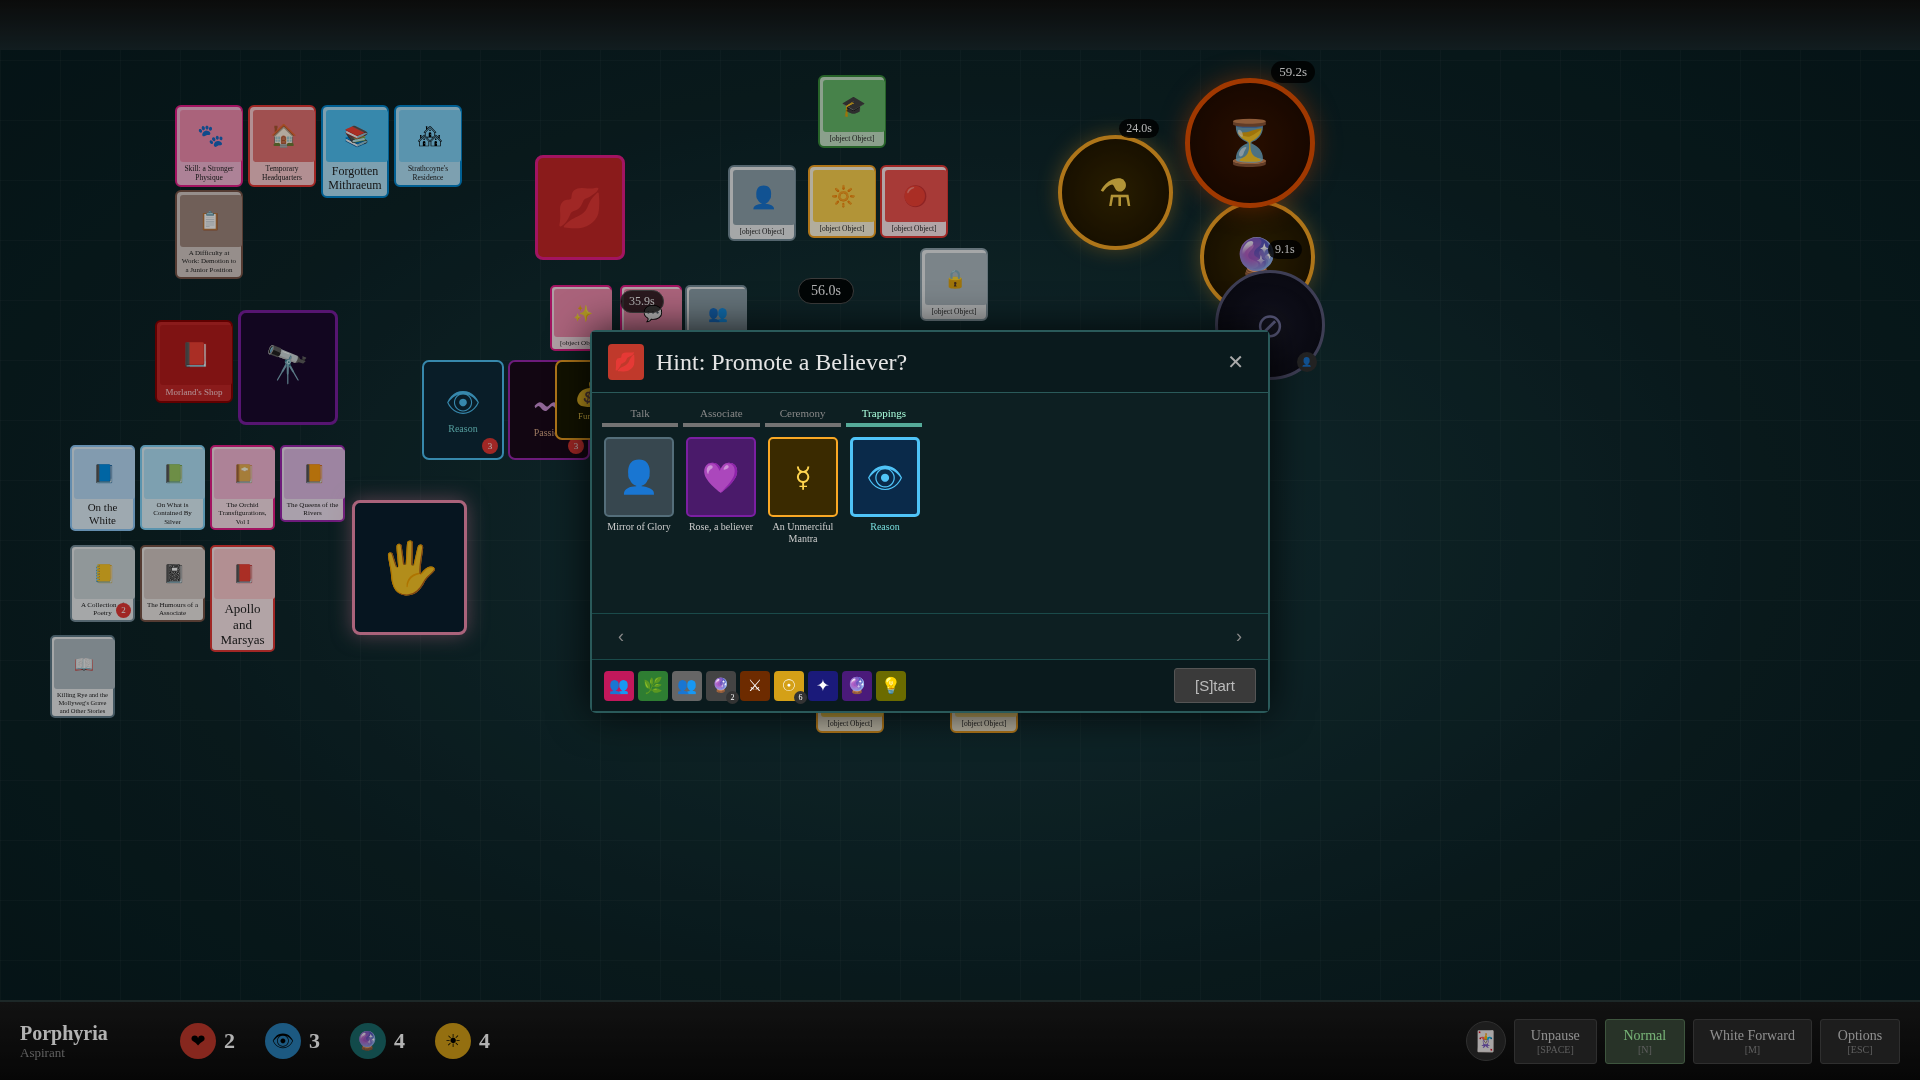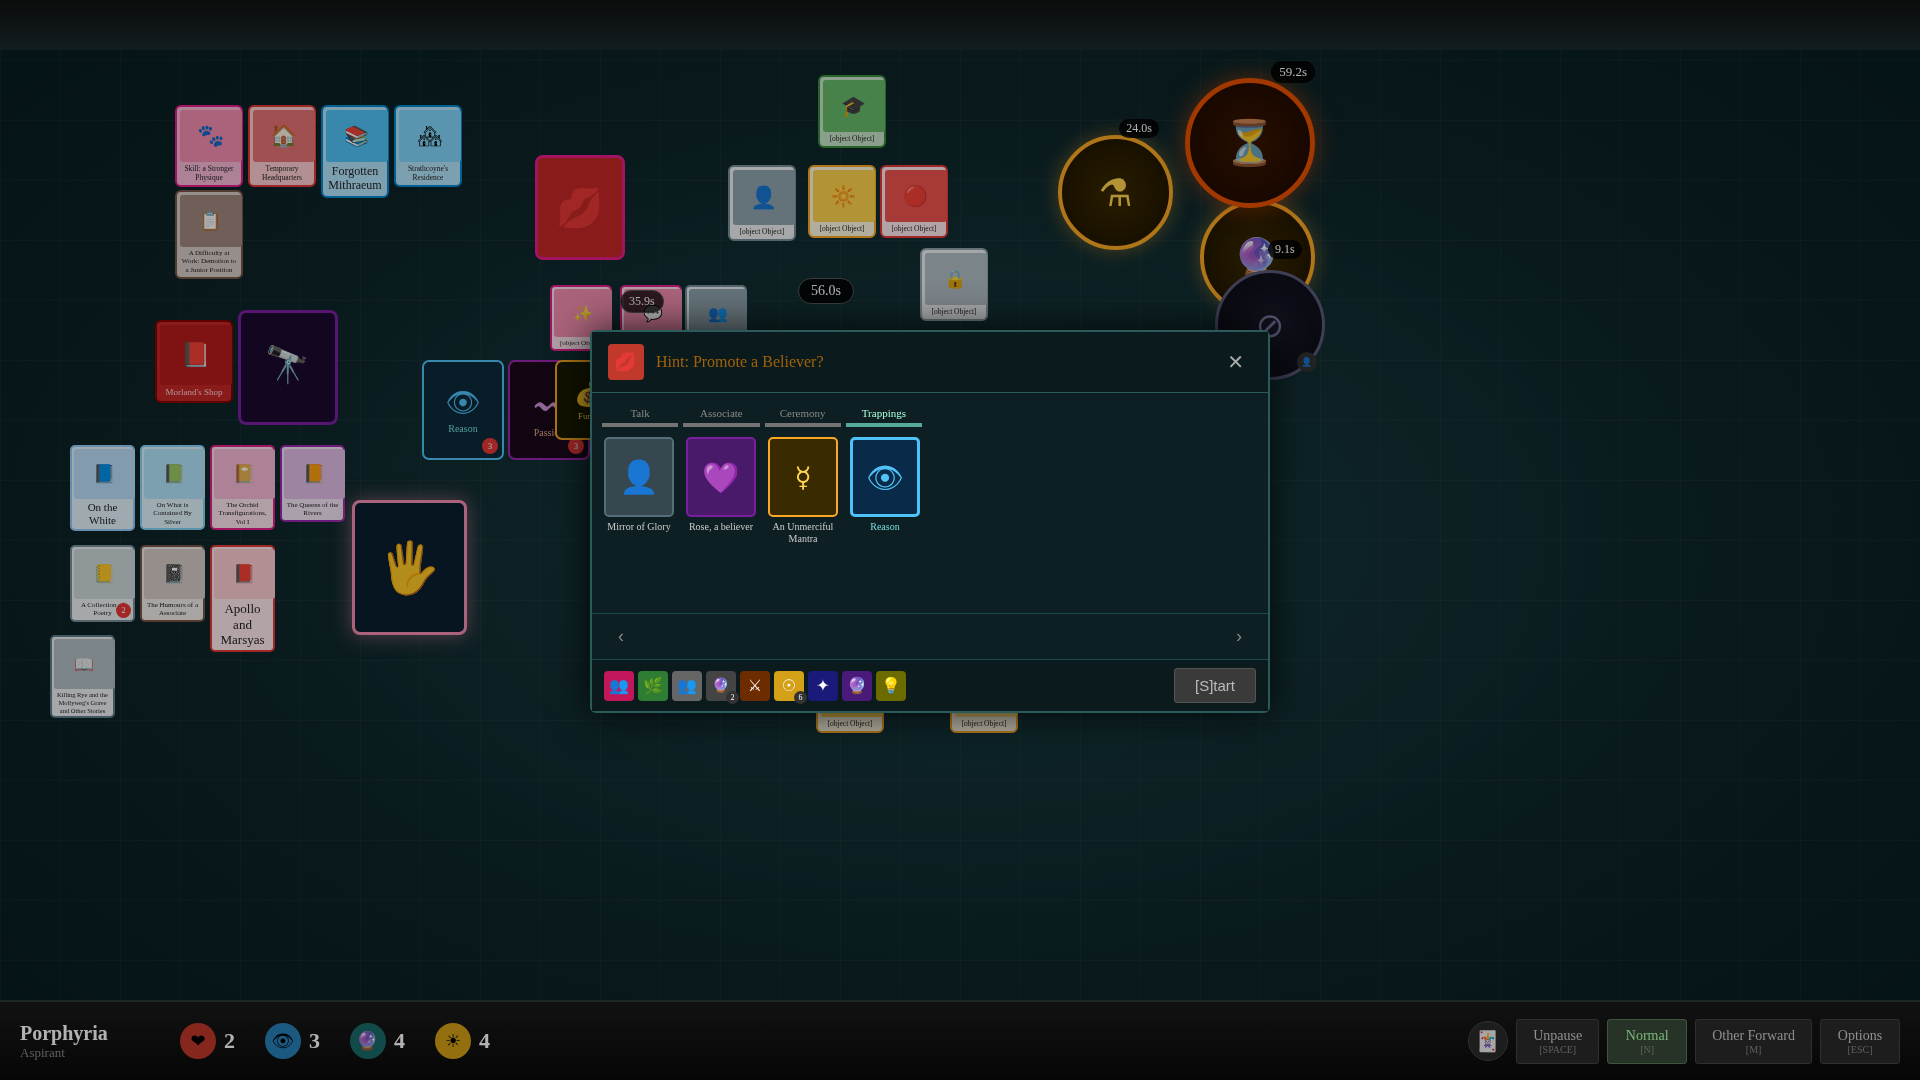--- a/index.html
+++ b/index.html
@@ -176,22 +176,22 @@
       background: #c0392b;
       border-radius: 4px;
       display: flex;
       align-items: center;
       justify-content: center;
       font-size: 18px;
       color: white;
     }
 
     .hint-title {
-      color: #a16207;
-      font-size: 16px;
+      color: #e5e5e5;
+      font-size: 24px;
       flex: 1;
     }
 
     .hint-close {
       color: #aaa;
       font-size: 20px;
       cursor: pointer;
       background: none;
       border: none;
       padding: 4px 8px;
@@ -690,21 +690,21 @@
       <div class="deck-icon">🃏</div>
       <div class="ctrl-btn">
         <span>Unpause</span>
         <span class="sub">[SPACE]</span>
       </div>
       <div class="ctrl-btn active">
         <span>Normal</span>
         <span class="sub">[N]</span>
       </div>
       <div class="ctrl-btn">
-        <span>Other Forward</span>
+        <span>White Forward</span>
         <span class="sub">[M]</span>
       </div>
       <div class="ctrl-btn">
         <span>Options</span>
         <span class="sub">[ESC]</span>
       </div>
     </div>
   </div>
 
 </div>

